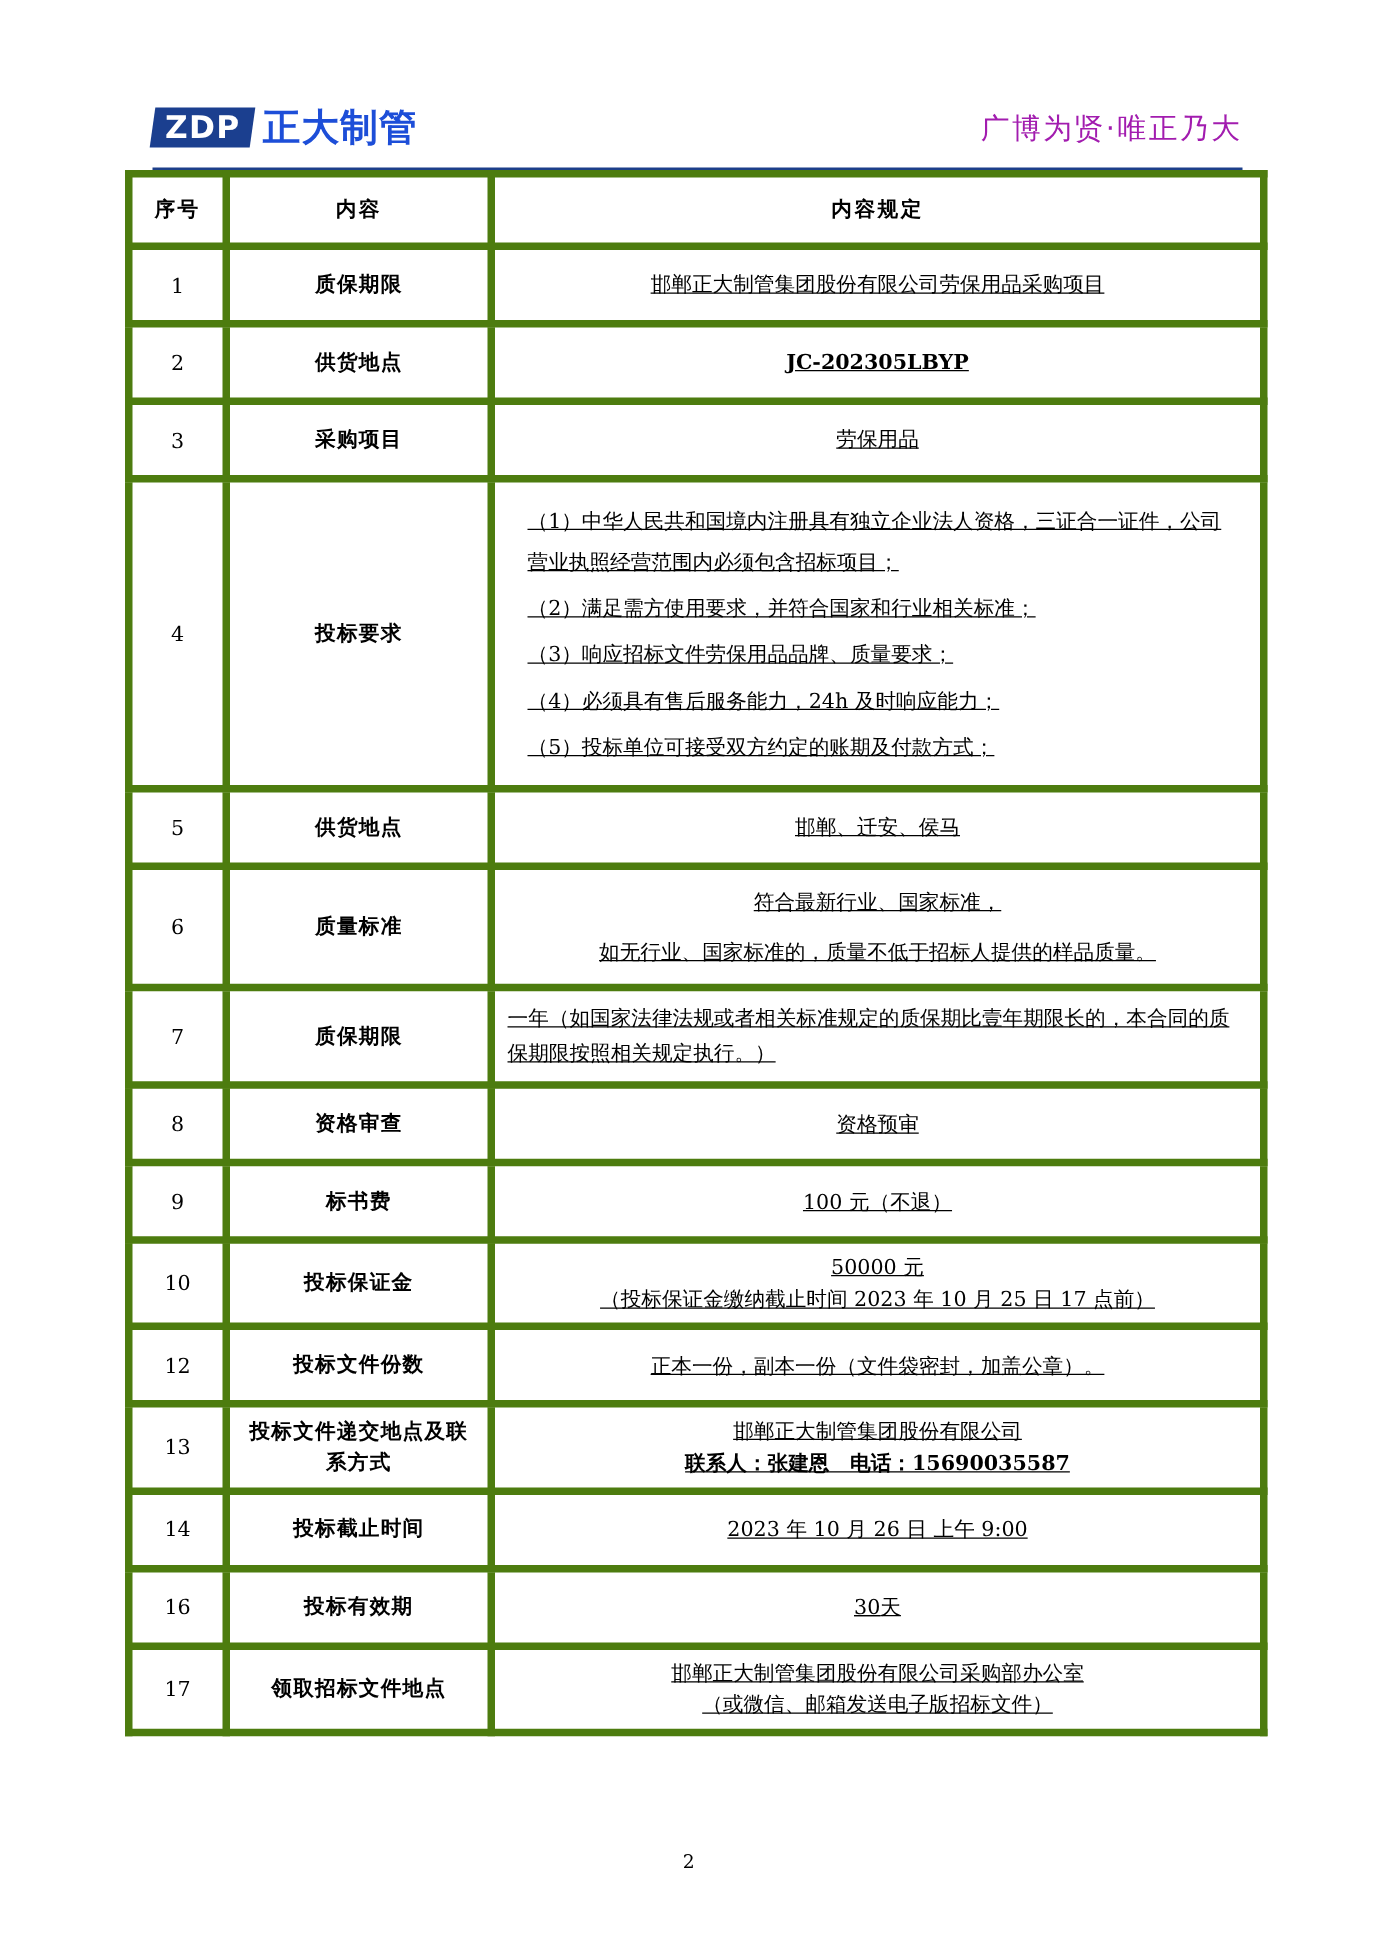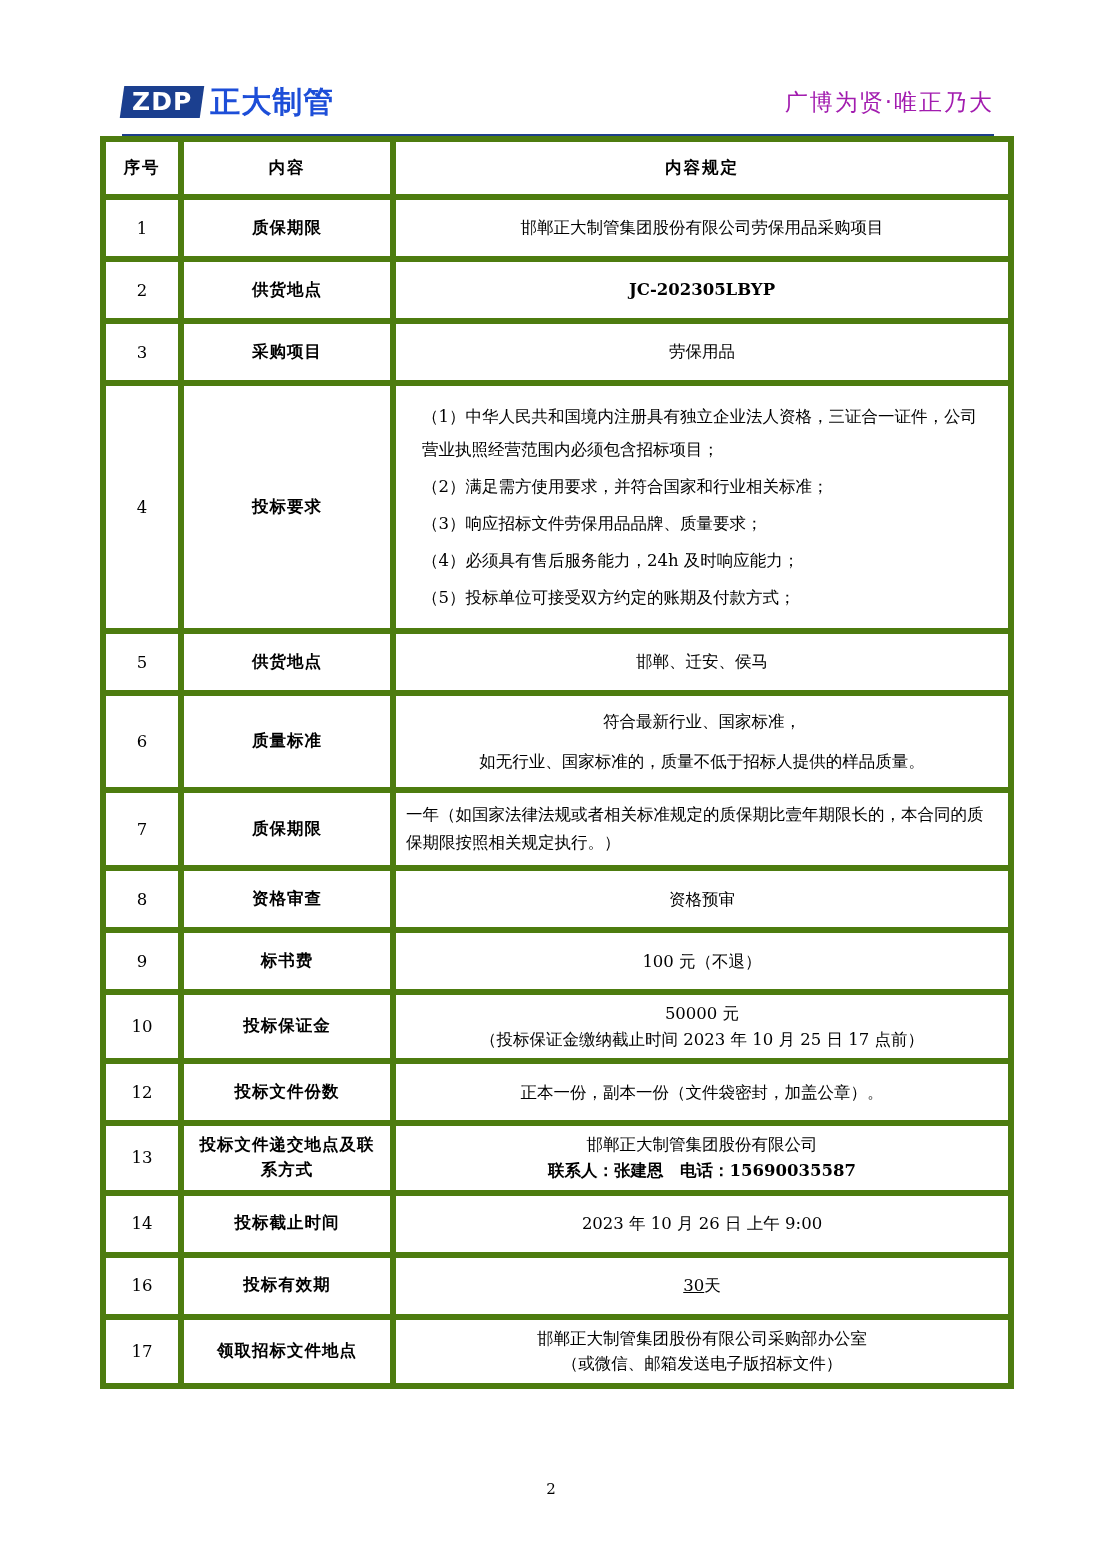--- a/index.html
+++ b/index.html
@@ -106,20 +106,21 @@
   }
   td.item {
     text-align: center;
     font-weight: bold;
     letter-spacing: 1px;
     line-height: 1.5;
   }
   td.val {
     text-align: center;
     line-height: 1.55;
+    text-decoration: underline;
   }
   td.val.left {
     text-align: left;
     line-height: 2.0;
     padding: 10px 26px;
   }
   td.val.just {
     text-align: left;
     line-height: 1.7;
     padding: 8px 10px;

